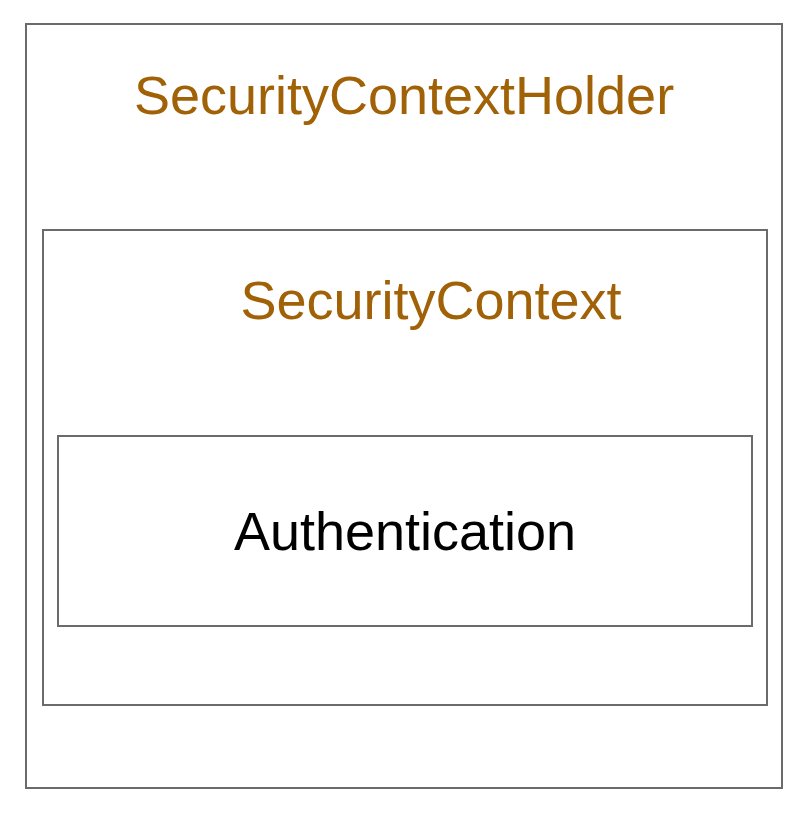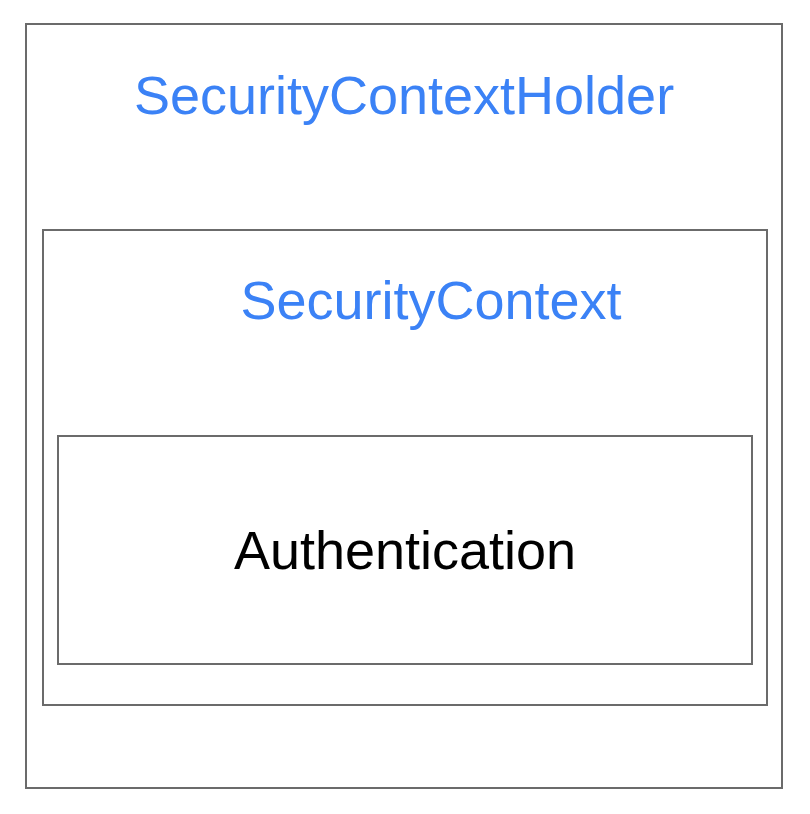--- a/index.html
+++ b/index.html
@@ -32,33 +32,33 @@
   .box-middle {
     left: 15px;
     top: 204px;
     width: 726px;
     height: 477px;
   }
   .box-inner {
     left: 13px;
     top: 204px;
     width: 696px;
-    height: 230px;
+    height: 192px;
     display: flex;
     align-items: center;
     justify-content: center;
   }
   .box-label {
     position: absolute;
     left: 0;
     width: 100%;
     text-align: center;
     font-size: 54px;
     line-height: 60px;
-    color: #3b82f6;
+    color: #a16207;
     white-space: nowrap;
   }
   .label-outer { top: 40px; }
   .label-middle { top: 39px; margin-left: 26px; }
   .label-inner {
     position: static;
     width: 100%;
     text-align: center;
     font-size: 54px;
     line-height: 60px;

